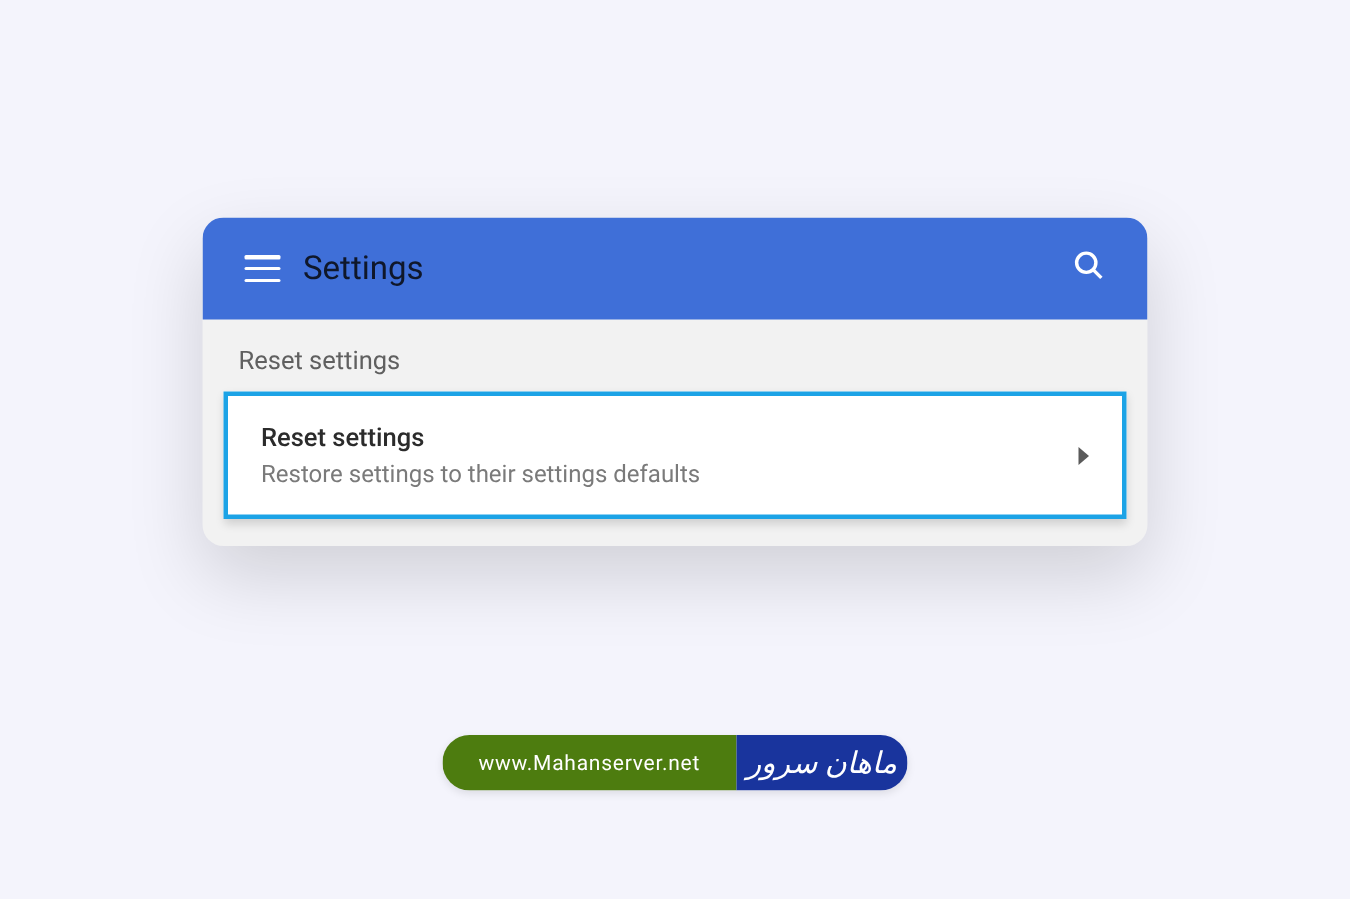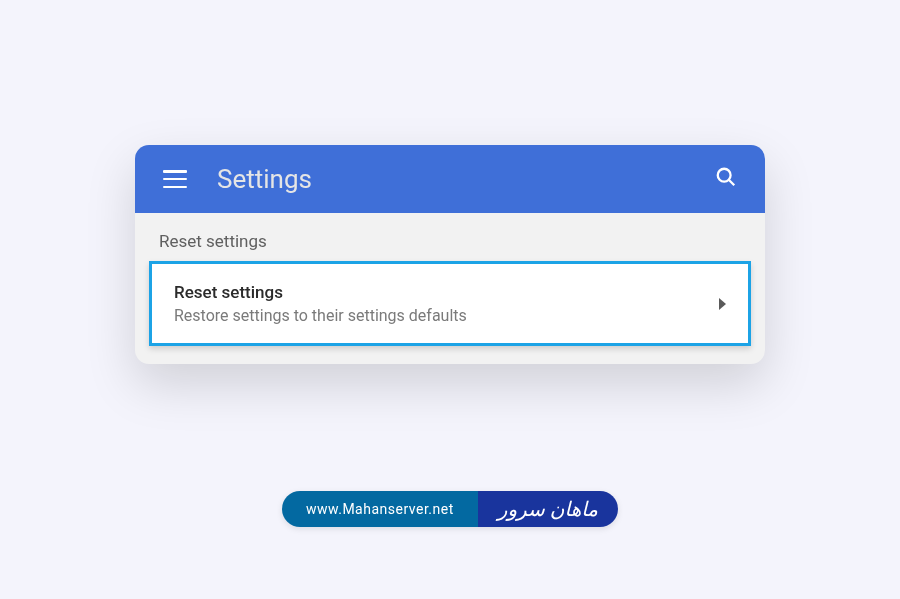--- a/index.html
+++ b/index.html
@@ -41,24 +41,24 @@
       justify-content: space-between;
       cursor: pointer;
     }
     .menu-icon span {
       display: block;
       height: 2.5px;
       background: white;
       border-radius: 1px;
     }
     .header-title {
-      color: #e5e5e5;
-      font-size: 26px;
+      color: #0f172a;
+      font-size: 22px;
       font-weight: 400;
-      margin-left: 30px;
+      margin-left: 15px;
       flex: 1;
     }
     .search-icon {
       width: 22px;
       height: 22px;
       cursor: pointer;
     }
     .section-heading {
       padding: 18px 24px 10px 24px;
       font-size: 17px;
@@ -96,32 +96,32 @@
     }
     .footer-badge {
       position: absolute;
       bottom: 72px;
       display: flex;
       border-radius: 18px;
       overflow: hidden;
       box-shadow: 0 2px 6px rgba(0,0,0,0.1);
     }
     .badge-left {
-      background: #0369a1;
+      background: #4d7c0f;
       color: white;
       padding: 8px 24px;
       font-size: 14px;
       letter-spacing: 0.5px;
       display: flex;
       align-items: center;
     }
     .badge-right {
       background: #19349d;
       color: white;
-      padding: 6px 20px;
+      padding: 6px 7px;
       display: flex;
       align-items: center;
       justify-content: flex-end;
     }
     .logo-script {
       font-family: 'Brush Script MT', cursive;
       font-size: 20px;
       font-style: italic;
       letter-spacing: 1px;
     }

